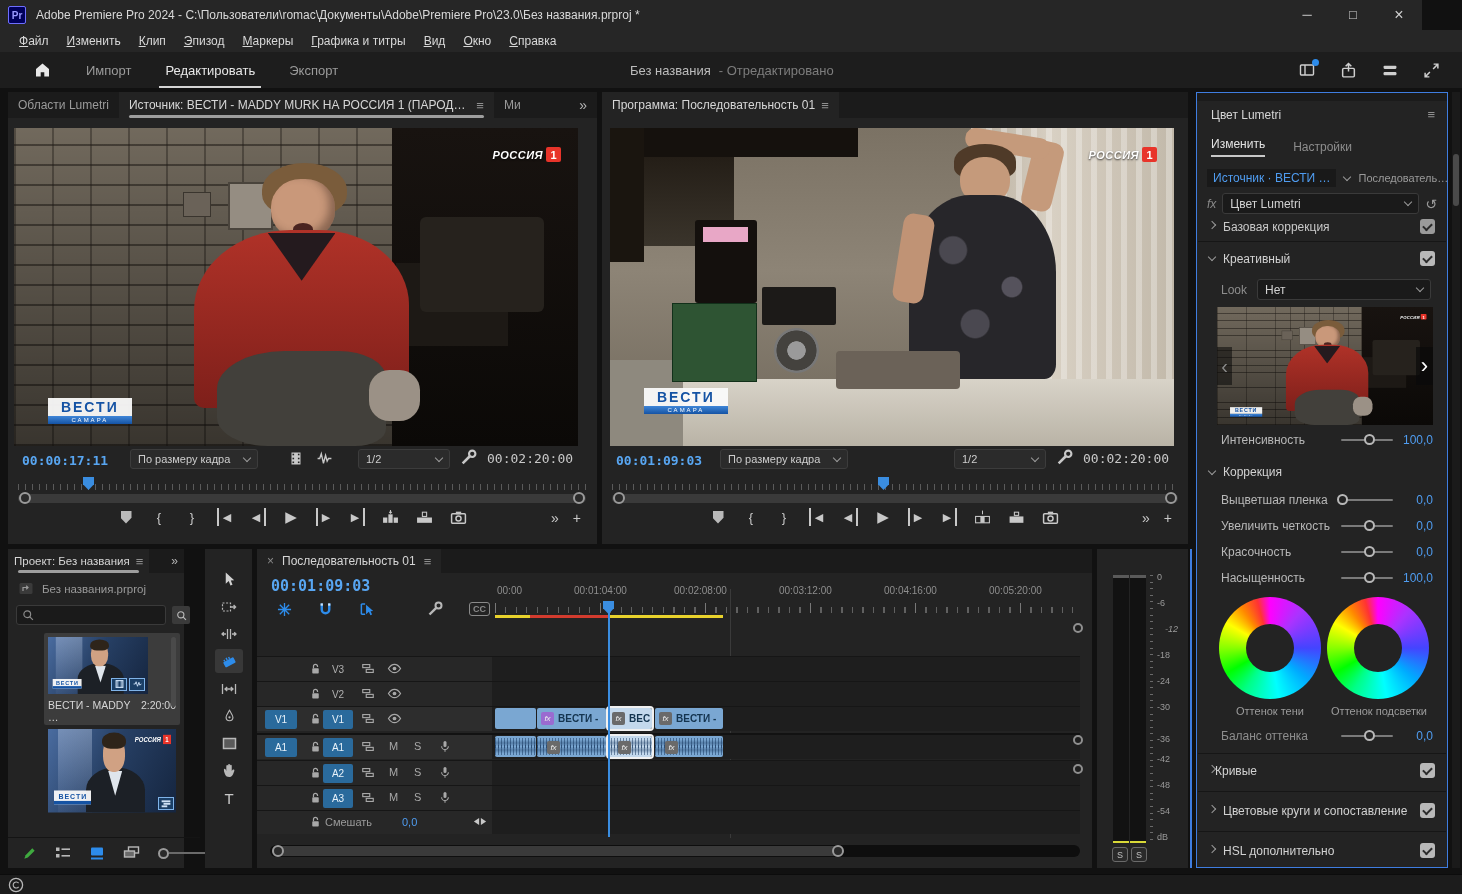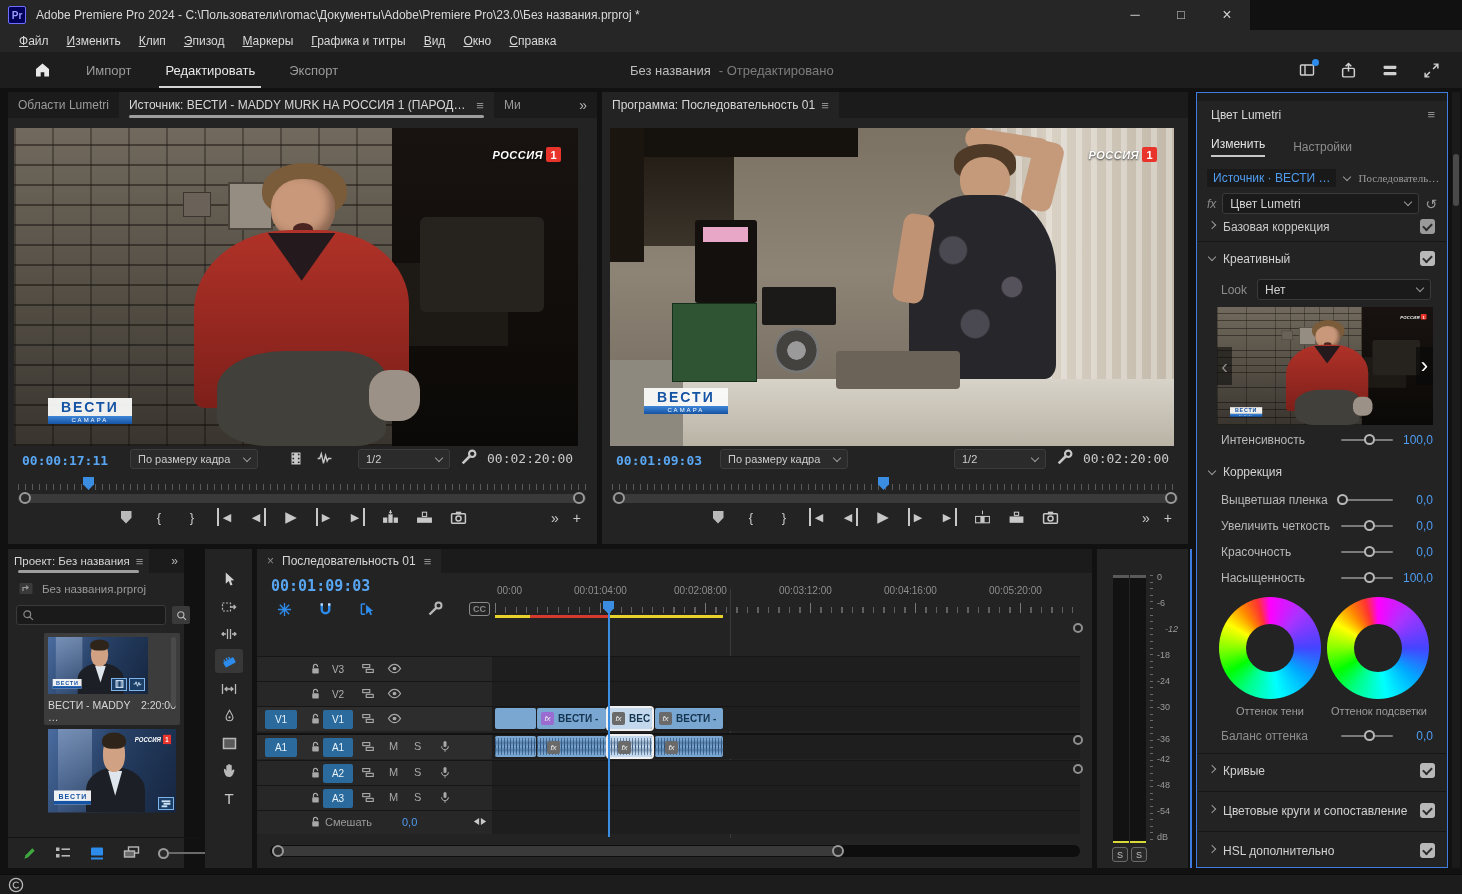--- a/index.html
+++ b/index.html
@@ -9,21 +9,21 @@
   .panel{position:absolute;background:#232323;}
   .tabbar{position:absolute;left:0;top:0;right:0;height:26px;background:#1b1b1b;display:flex;align-items:stretch;font-size:12px;color:#9b9b9b;}
   .tab{display:flex;align-items:center;gap:6px;padding:0 10px;white-space:nowrap;}
   .tab.active{background:#232323;color:#d6d6d6;position:relative;}
   .tab.active .grip{position:absolute;left:10px;right:10px;bottom:0;height:3px;background:#9e9e9e;border-radius:2px;}
   .mglyph{color:#8f8f8f;font-size:13px;}
   .chev{display:inline-block;width:6px;height:6px;border-right:1.5px solid #9a9a9a;border-bottom:1.5px solid #9a9a9a;transform:rotate(45deg);margin-top:-3px;}
   .chev.r{transform:rotate(-45deg);}
   .chev.d{transform:rotate(45deg);}
   
-  .titlebar{position:absolute;left:0;top:0;width:1250px;height:30px;background:#262626;display:flex;align-items:center;color:#d8d8d8;}
+  .titlebar{position:absolute;left:0;top:0;width:1422px;height:30px;background:#262626;display:flex;align-items:center;color:#d8d8d8;}
   .prlogo{width:18px;height:18px;margin:0 10px 0 8px;background:#00005b;border:1px solid #6e6eff;color:#9999ff;font-weight:bold;font-size:10px;display:grid;place-items:center;border-radius:2px;}
   .wctl{margin-left:auto;display:flex;}
   .wctl span{width:46px;text-align:center;color:#cfcfcf;font-size:13px;line-height:30px;}
   
   .menubar{position:absolute;left:0;top:30px;width:1462px;height:22px;background:#262626;display:flex;align-items:center;padding-left:10px;gap:0;}
   .mi{display:inline-block;padding:0 9px;color:#d8d8d8;}
   .mi::first-letter{text-decoration:underline;}
   
   .appheader{position:absolute;left:0;top:52px;width:1462px;height:36px;background:#1d1d1d;display:flex;align-items:center;}
   .hnav{display:flex;align-items:center;gap:34px;margin-left:86px;color:#9b9b9b;font-size:13px;}
@@ -442,21 +442,21 @@
       <span>Цвет Lumetri</span>
       <span class="mglyph" style="margin-left:auto;">≡</span>
     </div>
     <div class="lum-row" style="left:14px;top:44px;gap:28px;">
       <span style="color:#e2e2e2;border-bottom:2px solid #c8c8c8;padding-bottom:4px;">Изменить</span>
       <span style="color:#8d8d8d;">Настройки</span>
     </div>
     <div class="lum-row" style="left:10px;top:76px;gap:8px;">
       <span style="background:#191919;color:#4f9cf0;font-size:12px;padding:2px 6px;white-space:nowrap;">Источник · ВЕСТИ …</span>
       <span class="chev d"></span>
-      <span style="color:#9a9a9a;font-size:11px;white-space:nowrap;font-family:Liberation Serif, serif;">Последователь…</span>
+      <span style="color:#9a9a9a;font-size:11px;white-space:nowrap;">Последователь…</span>
     </div>
     <div class="lum-row" style="left:10px;top:100px;right:10px;gap:6px;">
       <span style="font-style:italic;color:#8a8a8a;">fx</span>
       <span class="lsel" style="flex:1;">
         <span>Цвет Lumetri</span>
           <span class="chev d"></span>
       </span>
       <span style="color:#9a9a9a;font-size:14px;">↺</span>
     </div>
     <div class="lum-row" style="left:12px;top:126px;right:12px;gap:8px;color:#c9c9c9;">
@@ -556,21 +556,21 @@
     </div>
     <div class="lum-row" style="left:24px;top:636px;right:14px;">
       <span style="color:#8d8d8d;">Баланс оттенка</span>
       <span class="ltrack" style="margin-left:auto;">
           <span class="lknob" style="left:45%;"></span>
         </span>
       <span class="lval">0,0</span>
     </div>
 
     <div class="ldiv" style="top:660px;"></div>
-    <div class="lum-row" style="left:12px;top:670px;right:12px;gap:8px;color:#d2d2d2;">
+    <div class="lum-row" style="left:12px;top:670px;right:12px;color:#d2d2d2;">
       <span class="chev r"></span>
       <span>Кривые</span>
       <span class="cbx" style="margin-left:auto;"></span>
     </div>
     <div class="ldiv" style="top:698px;"></div>
     <div class="lum-row" style="left:12px;top:710px;right:12px;gap:8px;color:#d2d2d2;">
       <span class="chev r"></span>
       <span>Цветовые круги и сопоставление</span>
       <span class="cbx" style="margin-left:auto;"></span>
     </div>

